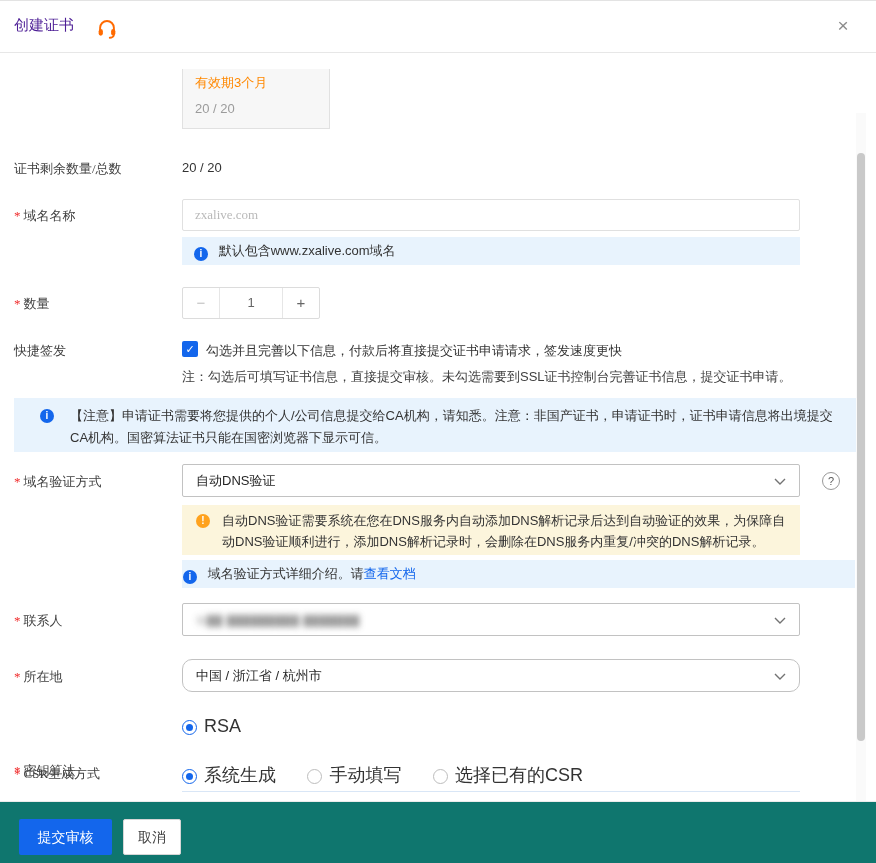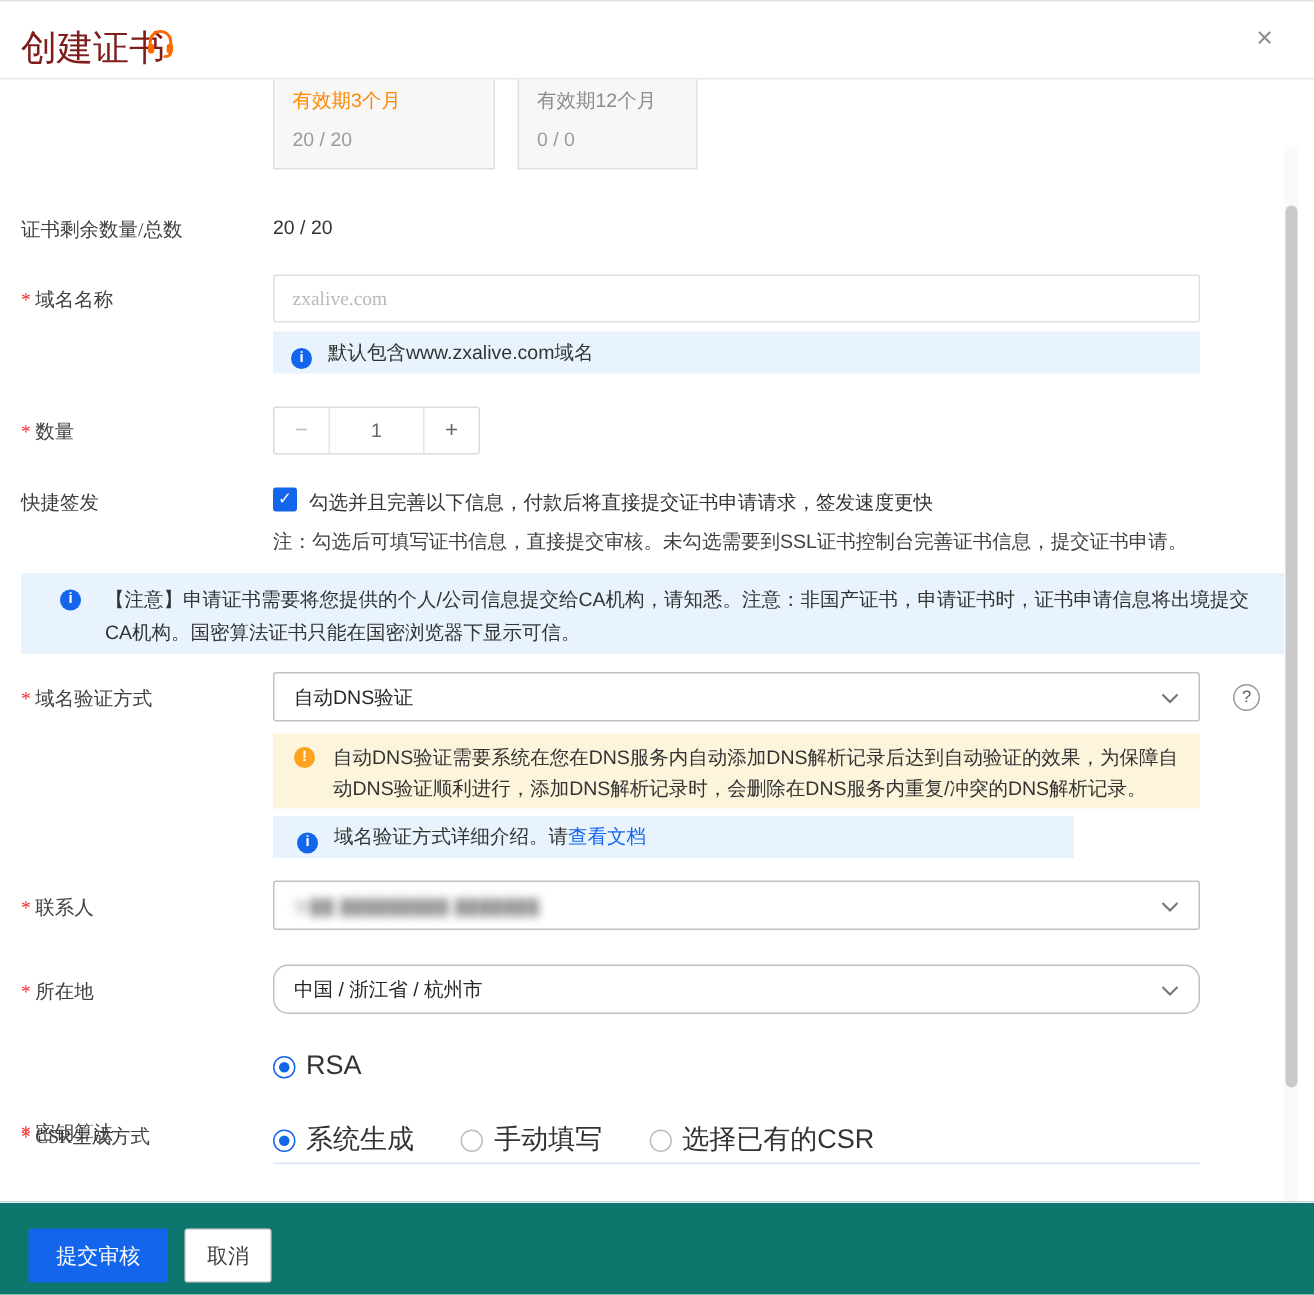--- a/index.html
+++ b/index.html
@@ -2,26 +2,26 @@
 <html><head>
 <meta charset="utf-8">
 <style>
   * { margin:0; padding:0; box-sizing:border-box; }
   html,body { width:876px; height:863px; background:#fff; overflow:hidden;
     font-family:"Liberation Sans","DejaVu Sans",sans-serif; }
   .dialog { position:relative; width:876px; height:863px; background:#fff; border-top:1px solid #e3e3e3; }
 
   
   .hdr { position:absolute; top:0; left:0; width:876px; height:52px; border-bottom:1px solid #e7e7e7; }
-  .hdr-title { position:absolute; left:14px; top:15px; font-size:24px; color:#7f1d1d; }
+  .hdr-title { position:absolute; left:14px; top:15px; font-size:15px; color:#4c1d95; }
   .headset { position:absolute; left:96px; top:16px; width:22px; height:22px; }
   .close { position:absolute; right:22px; top:14px; width:22px; height:22px; font-size:19px; line-height:22px;
     text-align:center; color:#8c8c8c; cursor:pointer; }
 
-  .content { position:absolute; top:44px; left:0; width:866px; height:748px; }
+  .content { position:absolute; top:60px; left:0; width:866px; height:748px; }
 
   .label { position:absolute; left:14px; font-size:13px; color:#404040; white-space:nowrap;font-family:Liberation Serif, serif; }
   .star { color:#f02b2b; margin-right:3px; }
 
   
   .cards { position:absolute; top:8px; left:182px; display:flex; gap:15px; }
   .card { height:60px; background:#f7f7f7; border:1px solid #e1e1e1; border-top:none; padding:5px 12px 0 12px; }
   .card1 { width:148px; } .card2 { width:120px; }
   .card-label { font-size:13px; margin-bottom:9px; }
   .card1 .card-label { color:#ff8800; } .card2 .card-label { color:#8c8c8c; }
@@ -96,24 +96,20 @@
     <div class="close">×</div>
   </div>
 
   <div class="content">
 
     <div class="cards">
       <div class="card card1">
         <div class="card-label">有效期3个月</div>
         <div class="card-value">20 / 20</div>
       </div>
-      <div class="card card2">
-        <div class="card-label">有效期12个月</div>
-        <div class="card-value">0 / 0</div>
-      </div>
     </div>
 
     <div class="label" style="top:99px;">证书剩余数量/总数</div>
     <div class="value-text" style="top:99px; left:182px;">20 / 20</div>
 
     <div class="label" style="top:146px;"><span class="star">*</span><span>域名名称</span></div>
     <div class="input-box" style="top:138px;font-family:Liberation Serif, serif;">zxalive.com</div>
     <div class="banner-blue" style="top:176px; left:182px; width:618px; height:28px; line-height:28px; padding-left:12px;">
       <i class="dot-icon i-info">i</i>
       <span style="margin-left:7px;">默认包含www.zxalive.com域名</span>
@@ -142,21 +138,21 @@
       <svg class="chev" width="12" height="8" viewBox="0 0 12 8">
         <path d="M1 1l5 5 5-5" fill="none" stroke="#737373" stroke-width="1.4"></path>
         </svg>
     </div>
     <div class="qmark" style="top:411px;">?</div>
 
     <div class="banner-yellow" style="top:444px; left:182px; width:618px; height:50px; padding:5px 14px 0 40px;">
       <i class="dot-icon i-warn" style="position:absolute; left:14px; top:9px;">!</i>
       <span>自动DNS验证需要系统在您在DNS服务内自动添加DNS解析记录后达到自动验证的效果，为保障自动DNS验证顺利进行，添加DNS解析记录时，会删除在DNS服务内重复/冲突的DNS解析记录。</span>
     </div>
-    <div class="banner-blue" style="top:499px; left:182px; width:534px; height:28px; line-height:28px; padding-left:16px;">
+    <div class="banner-blue" style="top:499px; left:182px; width:673px; height:28px; line-height:28px; padding-left:1px;">
       <i class="dot-icon i-info">i</i>
       <span style="margin-left:7px;">域名验证方式详细介绍。请</span><span class="link">查看文档</span>
     </div>
 
     <div class="label" style="top:551px;"><span class="star">*</span><span>联系人</span></div>
     <div class="select-box" style="top:542px;">
       <span class="masked" style="font-size:10px;">张██ █████████ ███████</span>
       <svg class="chev" width="12" height="8" viewBox="0 0 12 8">
         <path d="M1 1l5 5 5-5" fill="none" stroke="#737373" stroke-width="1.4"></path>
         </svg>

